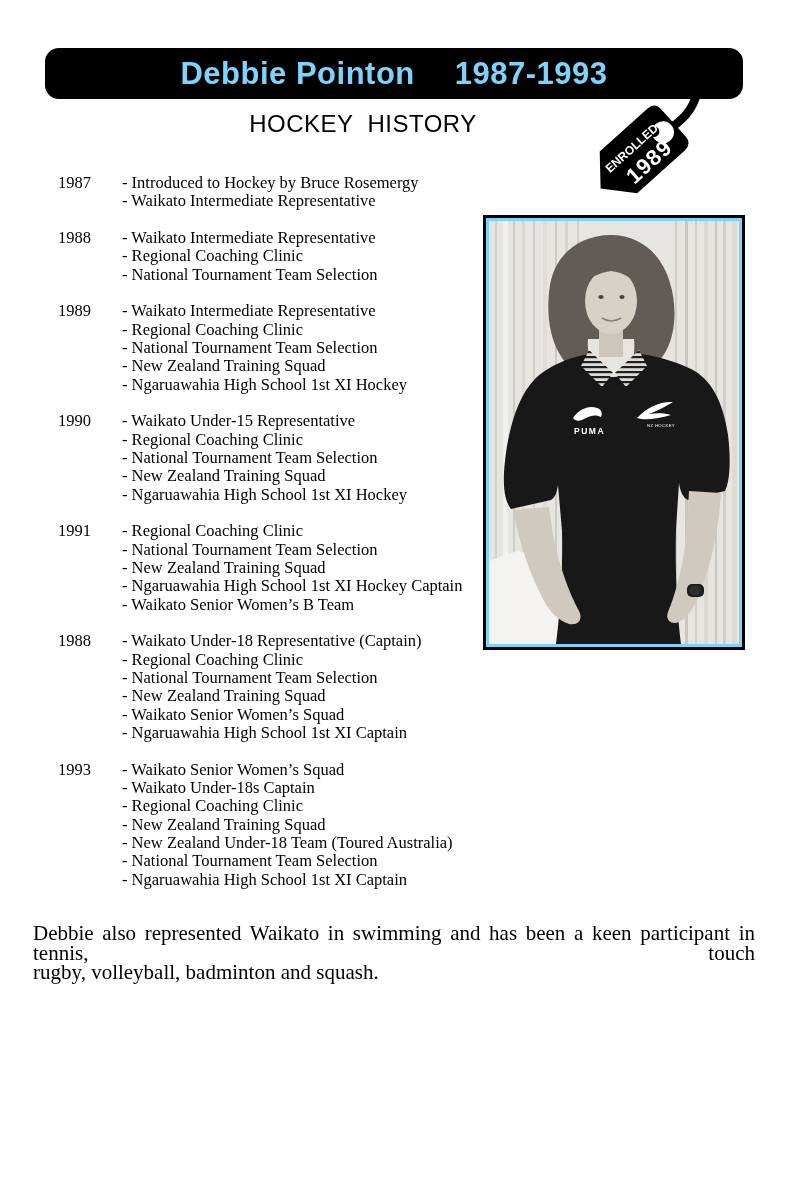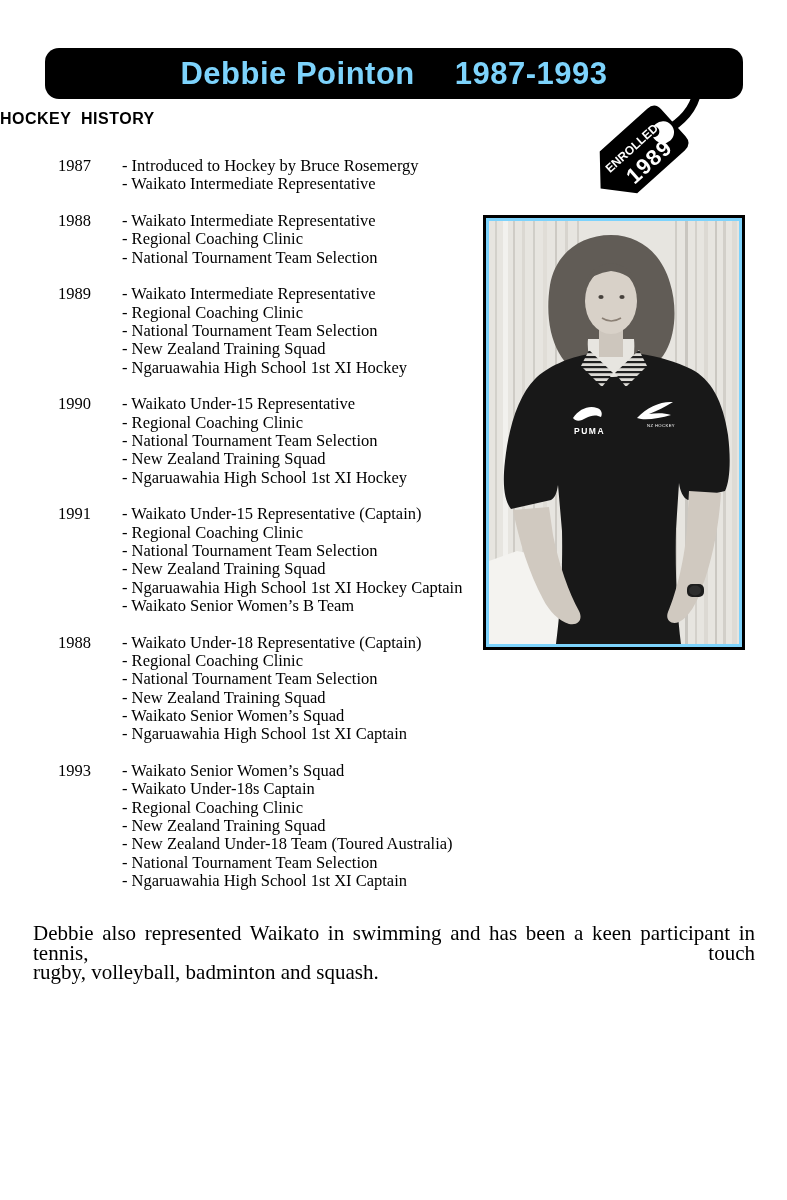--- a/index.html
+++ b/index.html
@@ -33,36 +33,37 @@
 
   
   .tag-svg { position: absolute; left: 580px; top: 80px; width: 180px; height: 130px; }
   .tag-label { font-family: "Liberation Sans", sans-serif; font-weight: 700; fill: #ffffff; }
 
   
   .section-title {
     position: absolute;
     left: 0; top: 110px;
     width: 726px;
+    text-align: center;
     font-family: "Liberation Sans", sans-serif;
-    font-weight: 700;
-    font-size: 16px;
+    font-weight: 400;
+    font-size: 24px;
     white-space: pre;
     letter-spacing: 0.5px;
   }
 
   
   .timeline {
     position: absolute;
     left: 58px; top: 157px;
     width: 440px;
     font-size: 16.5px;
     line-height: 18.3px;
   }
-  .timeline-group { display: flex; margin-bottom: 18.5px; }
+  .timeline-group { display: flex; margin-bottom: 18.5px; margin-top: 17px; }
   .timeline-year { width: 64px; flex: none; }
   .timeline-items { flex: 1; white-space: nowrap; }
 
   
   .photo-frame {
     position: absolute;
     left: 483px; top: 215px;
     width: 250px; height: 423px;
     border: 3px solid #000000;
     padding: 3px;
@@ -139,21 +140,20 @@
           <div>- Waikato Under-15 Representative</div>
           <div>- Regional Coaching Clinic</div>
           <div>- National Tournament Team Selection</div>
           <div>- New Zealand Training Squad</div>
           <div>- Ngaruawahia High School 1st XI Hockey</div>
         </div>
       </div>
       <div class="timeline-group">
         <div class="timeline-year">1991</div>
         <div class="timeline-items">
-          <div>- Waikato Under-15 Representative (Captain)</div>
           <div>- Regional Coaching Clinic</div>
           <div>- National Tournament Team Selection</div>
           <div>- New Zealand Training Squad</div>
           <div>- Ngaruawahia High School 1st XI Hockey Captain</div>
           <div>- Waikato Senior Women’s B Team</div>
         </div>
       </div>
       <div class="timeline-group">
         <div class="timeline-year">1988</div>
         <div class="timeline-items">

